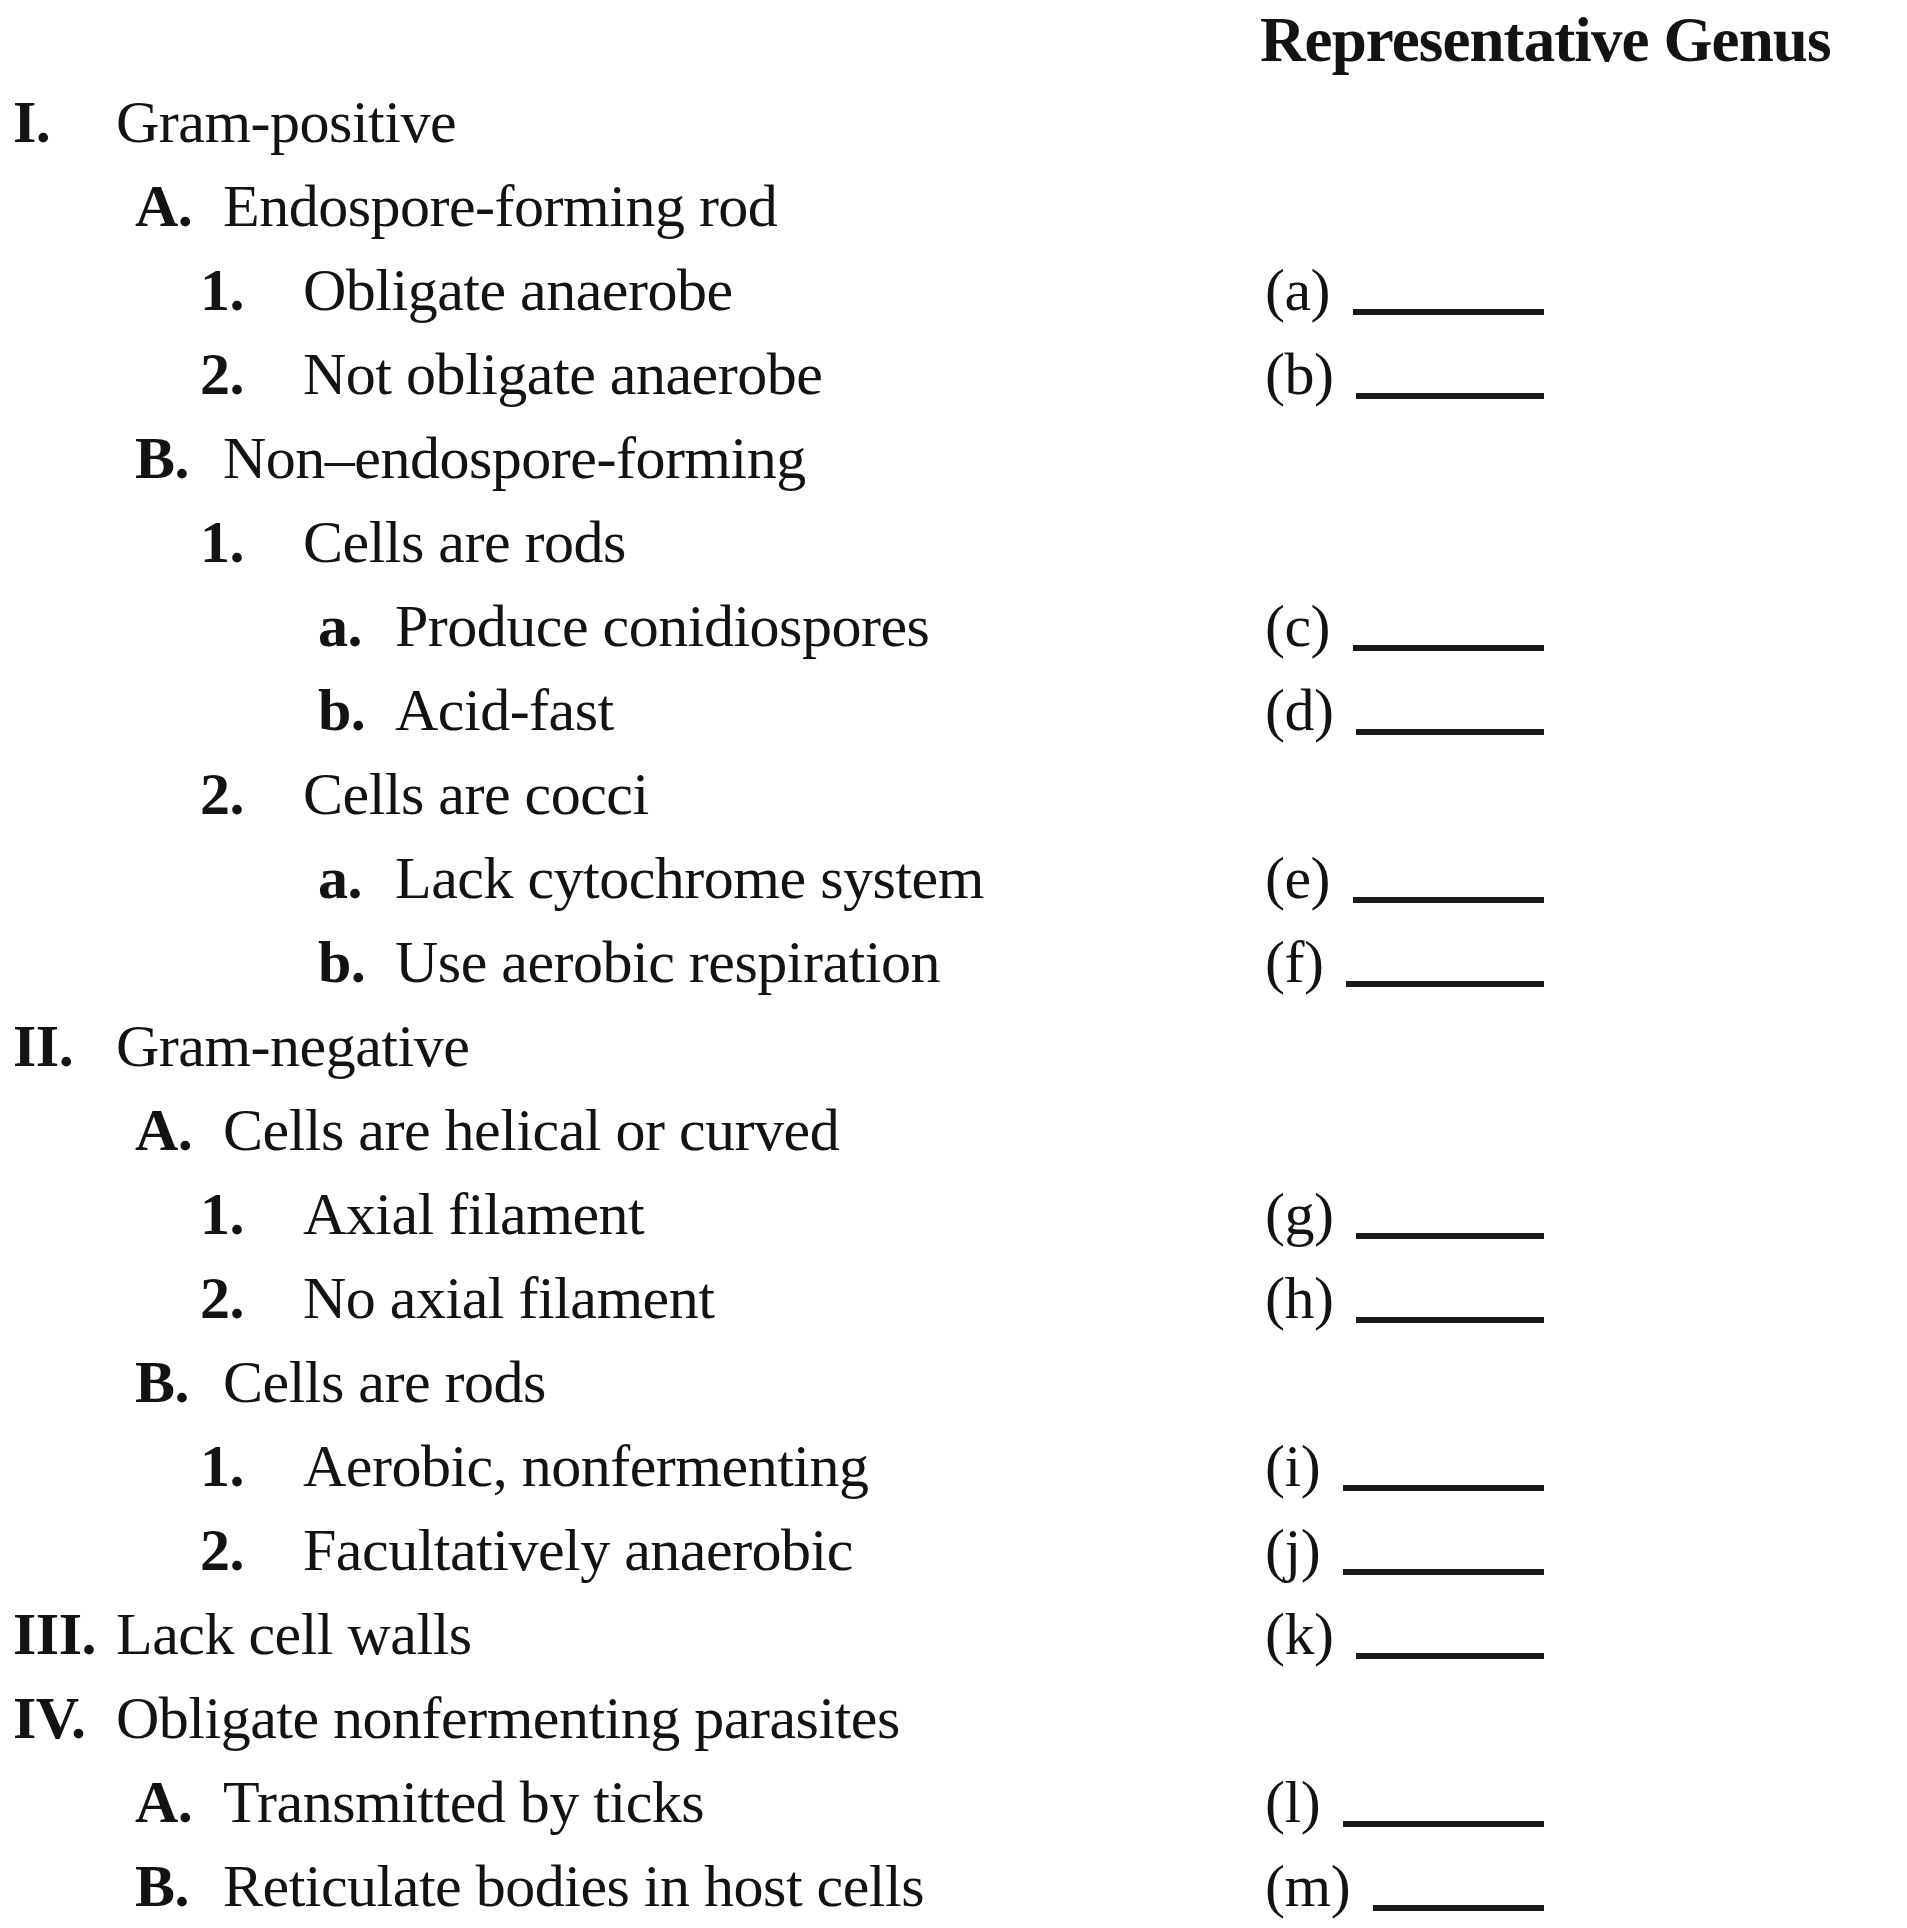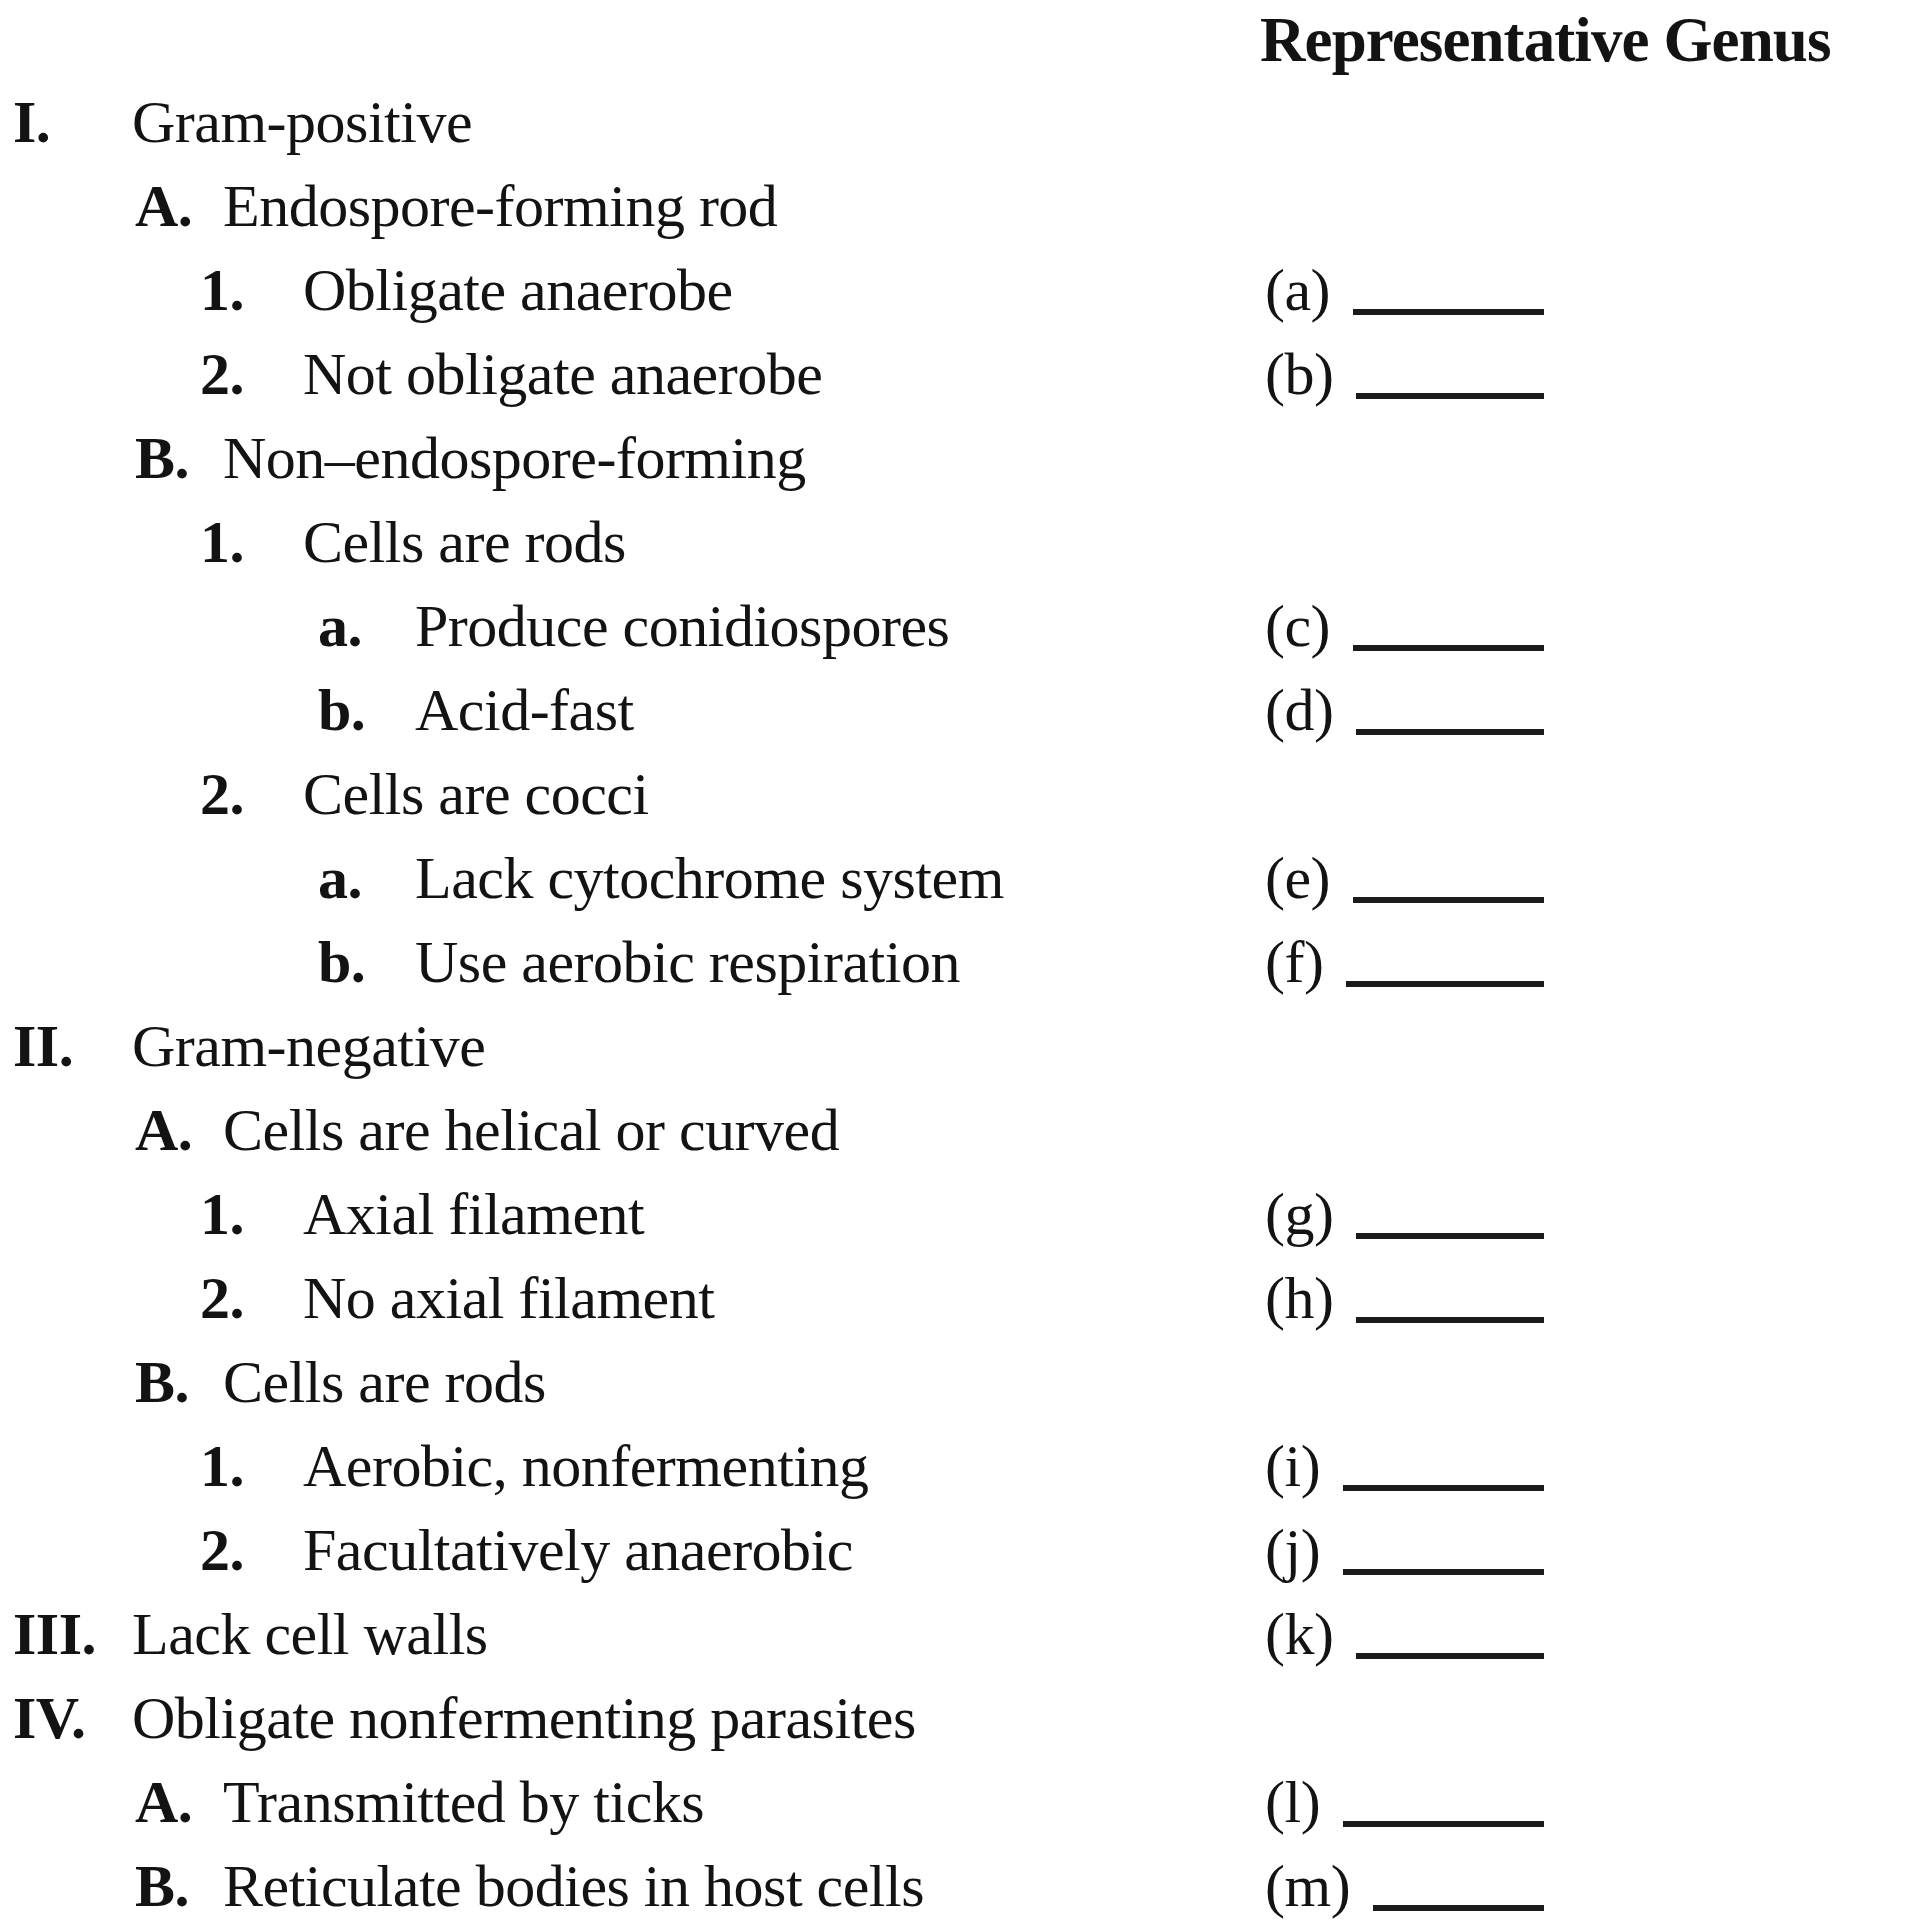--- a/index.html
+++ b/index.html
@@ -44,27 +44,27 @@
   .marker {
     position: absolute;
     top: 0;
     font-weight: 700;
   }
   .otext {
     position: absolute;
     top: 0;
   }
   .lvl0 .marker { left: 13px; }
-  .lvl0 .otext  { left: 132px; }
+  .lvl0 .otext  { left: 116px; }
   .lvl1 .marker { left: 135px; }
   .lvl1 .otext  { left: 223px; }
   .lvl2 .marker { left: 200px; }
   .lvl2 .otext  { left: 297px; margin-left: 6px; }
   .lvl3 .marker { left: 318px; }
-  .lvl3 .otext  { left: 415px; }
+  .lvl3 .otext  { left: 395px; }
   .blank {
     position: absolute;
     left: 1265px;
     right: 72px;
     top: 0;
     bottom: 0;
     display: flex;
     align-items: flex-end;
   }
   .blank-label {

